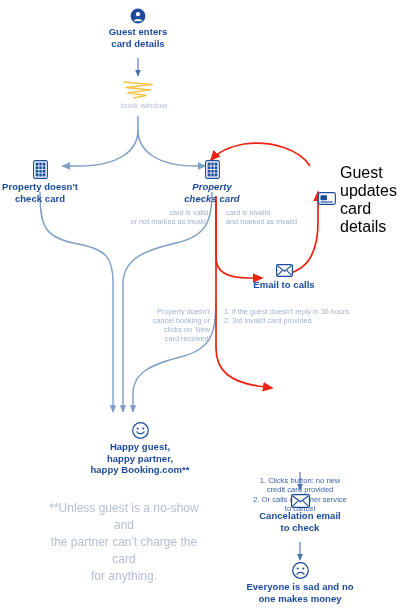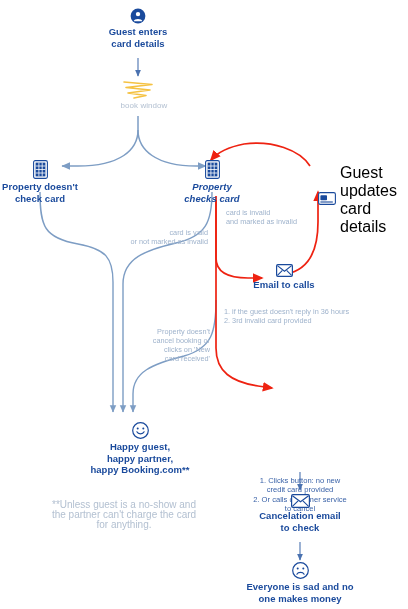--- a/index.html
+++ b/index.html
@@ -20,24 +20,24 @@
 
   .edge-label{
     position:absolute;color:#9fb3cc;font-size:7.3px;line-height:9px;
     white-space:pre-line;font-weight:400;
   }
   .note{
     position:absolute;color:#3b63a8;font-size:7.6px;line-height:9.4px;
     white-space:pre-line;text-align:center;font-weight:400;margin-top:44px;
   }
   .footnote{
-    position:absolute;color:#b3c0d1;font-size:10px;line-height:10px;
+    position:absolute;color:#b3c0d1;font-size:12px;line-height:17px;
     white-space:pre-line;text-align:center;font-weight:400;
   }
-  .ta-r{text-align:right;margin-top:20px;}
+  .ta-r{text-align:right;}
   .ta-l{text-align:left;}
 </style>
 </head>
 <body>
 
 <div class="canvas">
 
   <svg class="svg-layer" viewBox="0 0 408 609">
     <defs>
       <marker id="bluearrow" markerWidth="7" markerHeight="7" refX="5.6" refY="3" orient="auto">

